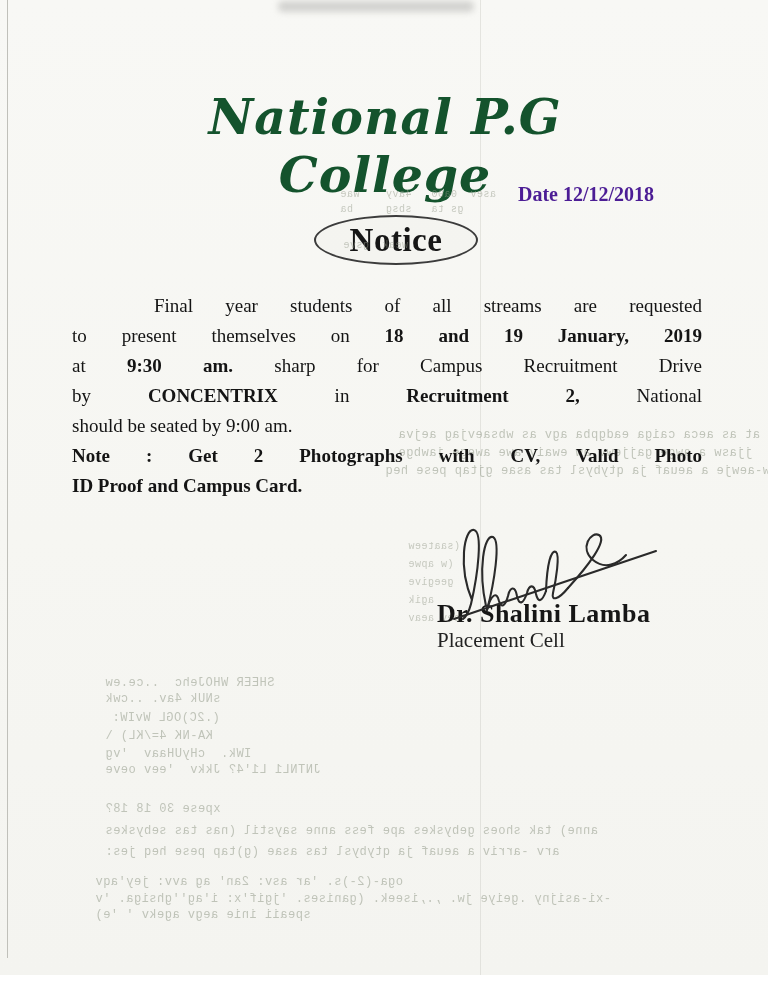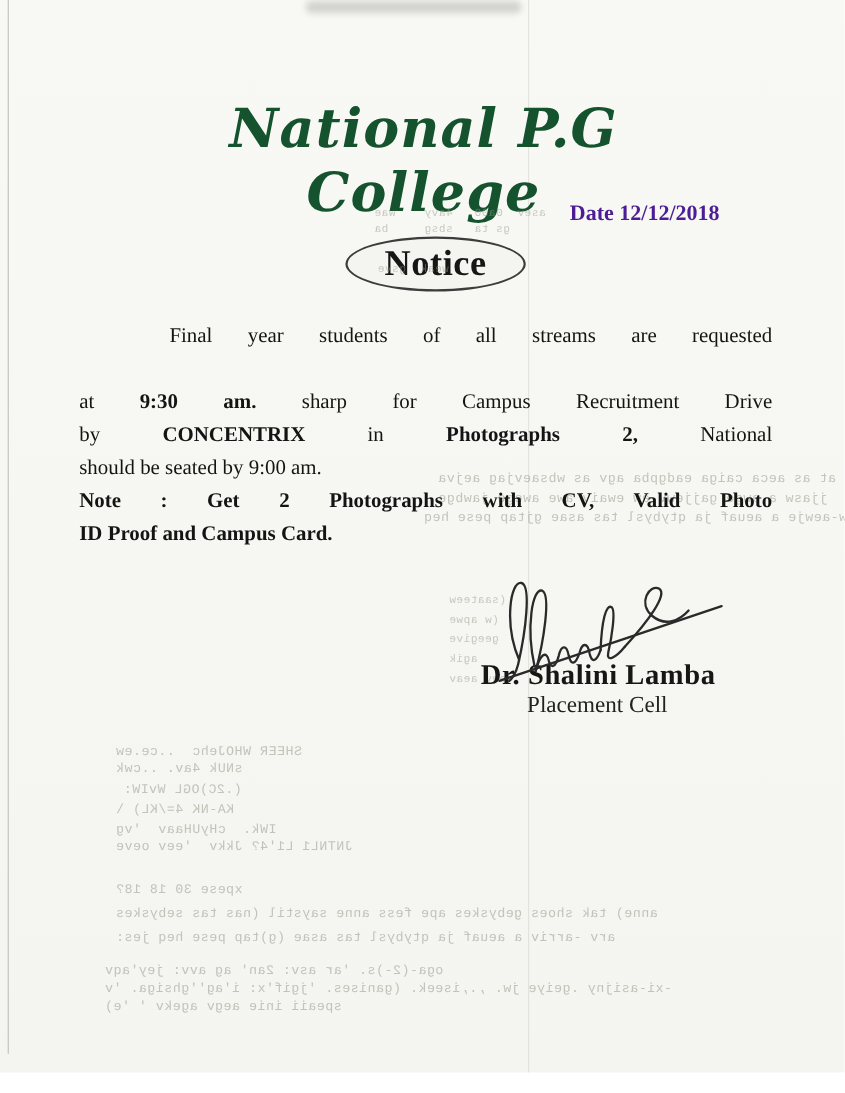--- a/index.html
+++ b/index.html
@@ -30,21 +30,21 @@
   .bl3{top:351px;}
   .bl4{top:381px;}
   .bl5{top:411px;text-align:center;text-align-last:left;}
   .bl6{top:441px;font-weight:bold;}
   .bl7{top:471px;text-align:left;text-align-last:left;font-weight:bold;}
   .b{font-weight:bold;}
 
   .signature-svg{position:absolute;left:450px;top:522px;width:214px;height:100px;z-index:5;}
   .signatory-name{position:absolute;left:437px;top:599px;font-weight:bold;font-size:26px;
                   color:#161616;letter-spacing:0.5px;z-index:4;white-space:nowrap;}
-  .signatory-role{position:absolute;left:437px;top:628px;width:212px;text-align:center;
+  .signatory-role{position:absolute;left:437px;top:628px;width:212px;
                   font-size:21px;color:#222;z-index:4;}
 
   .ghost{position:absolute;font-family:"Liberation Mono", monospace;font-size:12px;
          color:rgba(148,154,138,0.55);transform:scaleX(-1);filter:blur(0.4px);
          letter-spacing:0.5px;white-space:pre;z-index:1;}
   .ghost.small{font-size:10px;color:rgba(150,156,140,0.5);}
   .g0{left:340px;top:189px;}  .g1{left:340px;top:204px;}  .g2{left:343px;top:240px;}
   .g3{left:398px;top:428px;}  .g4{left:398px;top:446px;}  .g5{left:385px;top:464px;}
   .g6{left:408px;top:541px;}  .g7{left:408px;top:559px;}  .g8{left:408px;top:577px;}
   .g9{left:408px;top:595px;}  .g10{left:408px;top:613px;}
@@ -89,25 +89,28 @@
   <div class="college-title">National P.G College</div>
   <div class="date-line">Date 12/12/2018</div>
 
   <div class="notice-oval">
     <span>Notice</span>
   </div>
 
   <div class="body-line bl1">
     <span>Final year students of all streams are requested</span>
   </div>
+  <div class="body-line bl2">
+    <span>to present themselves on </span><span class="b">18 and 19 January, 2019</span>
+  </div>
   <div class="body-line bl3">
     <span>at </span><span class="b">9:30 am.</span><span> sharp for Campus Recruitment Drive</span>
   </div>
   <div class="body-line bl4">
-    <span>by </span><span class="b">CONCENTRIX</span><span> in </span><span class="b">Photographs 2,</span><span> National</span>
+    <span>by </span><span class="b">CONCENTRIX</span><span> in </span><span class="b">Recruitment 2,</span><span> National</span>
   </div>
   <div class="body-line bl5">
     <span>should be seated by 9:00 am.</span>
   </div>
   <div class="body-line bl6">
     <span>Note : Get 2 Photographs with CV, Valid Photo</span>
   </div>
   <div class="body-line bl7">
     <span>ID Proof and Campus Card.</span>
   </div>

